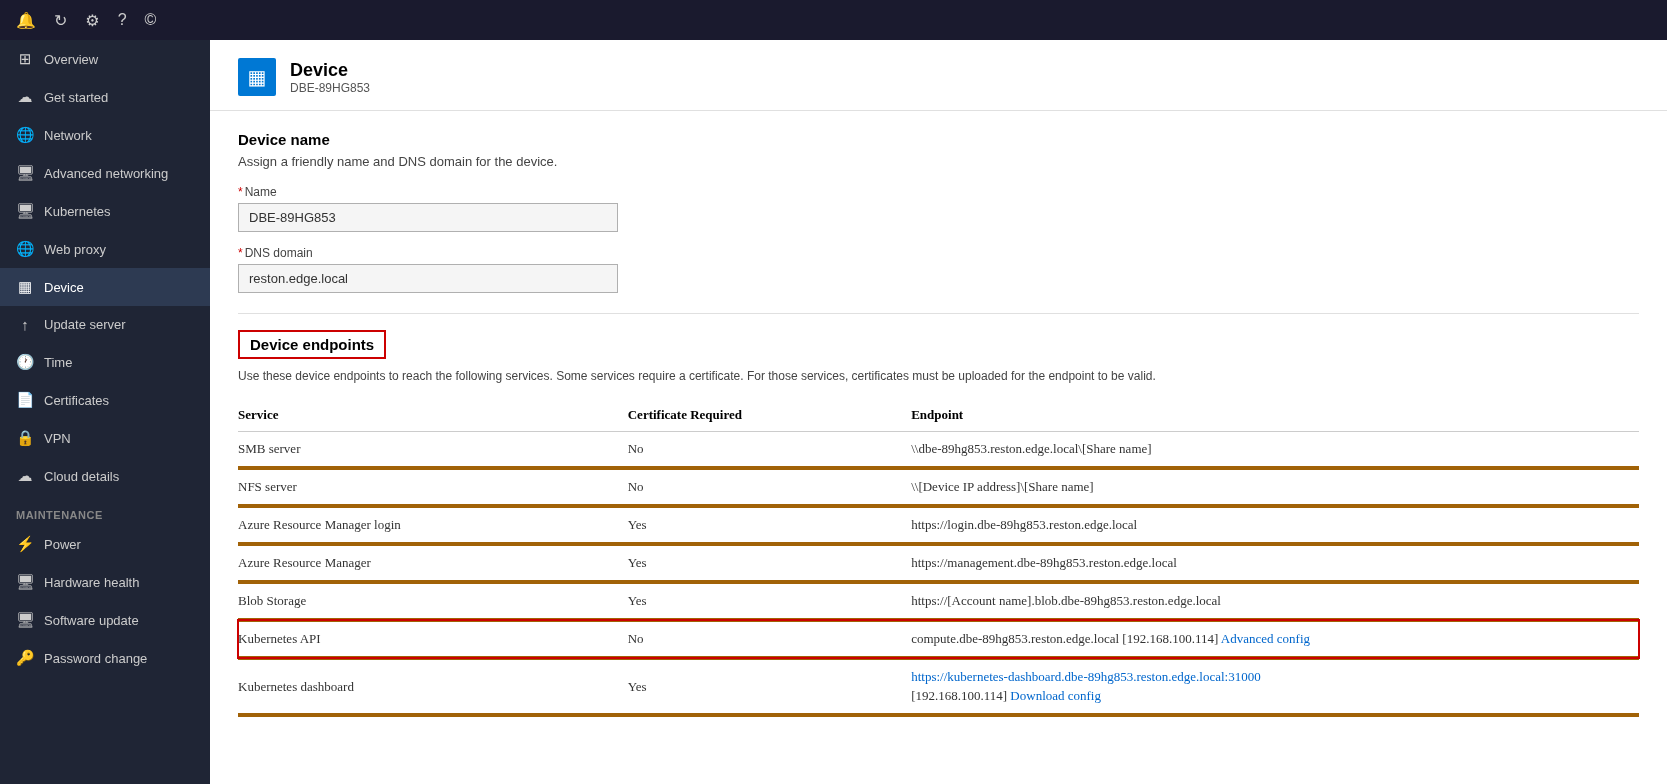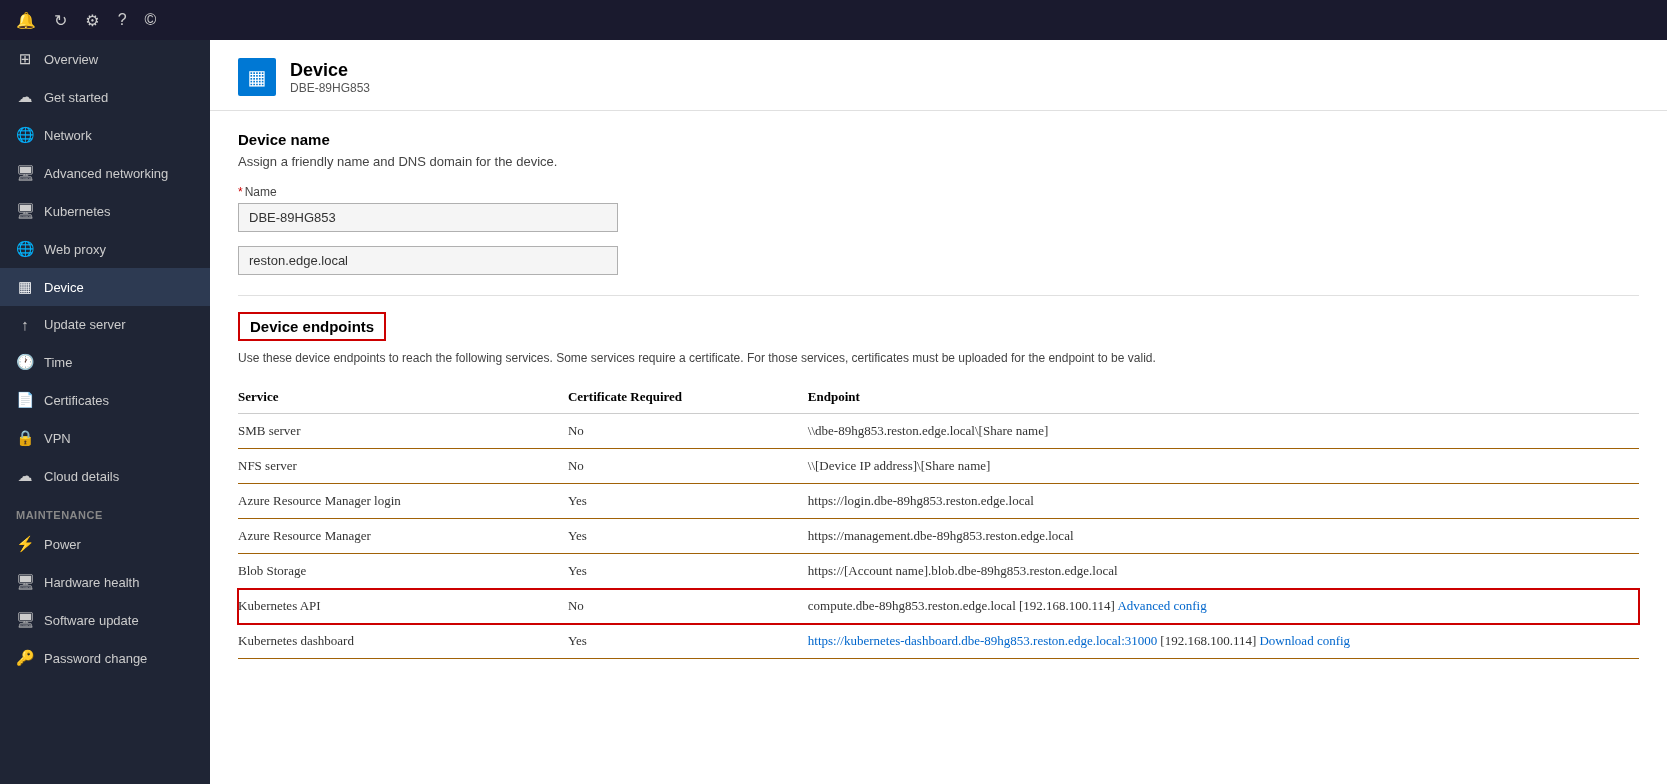--- a/index.html
+++ b/index.html
@@ -181,33 +181,33 @@
     .endpoints-table th {
       text-align: left;
       font-weight: 600;
       font-size: 13px;
       color: #000;
       padding: 8px 12px 8px 0;
       border-bottom: 1px solid #ccc;
     }
     .endpoints-table td {
       padding: 9px 12px 9px 0;
-      border-bottom: 1px solid #a16207;
+      border-bottom: 4px solid #a16207;
       font-size: 13px;
       color: #333;
       vertical-align: middle;
     }
     .link-blue {
       color: #0066cc;
       text-decoration: none;
       cursor: pointer;
     }
     .endpoint-cell-multi {
       display: flex;
-      flex-direction: row;
+      flex-direction: column;
       gap: 3px;
     }
   </style>
 </head>
 <body>
 
 <div class="topbar">
   <div class="topbar-icons">
     <span class="topbar-icon">🔔</span>
     <span class="topbar-icon">↻</span>
@@ -304,20 +304,23 @@
     <div class="content">
 
       <div class="section-title">Device name</div>
       <div class="section-desc">Assign a friendly name and DNS domain for the device.</div>
 
       <div class="field-label">
         <span class="required">*</span><span>Name</span>
       </div>
       <input class="field-input" type="text" value="DBE-89HG853" style="">
 
+      <div class="field-label">
+        <span class="required">*</span><span>DNS domain</span>
+      </div>
       <input class="field-input" type="text" value="reston.edge.local" style="">
 
       <div class="endpoints-section">
         <div class="endpoints-title-box">Device endpoints</div>
         <div class="endpoints-desc">Use these device endpoints to reach the following services. Some services require a certificate. For those services, certificates must be uploaded for the endpoint to be valid.</div>
 
         <table class="endpoints-table">
           <thead>
             <tr>
               <th>Service</th>

